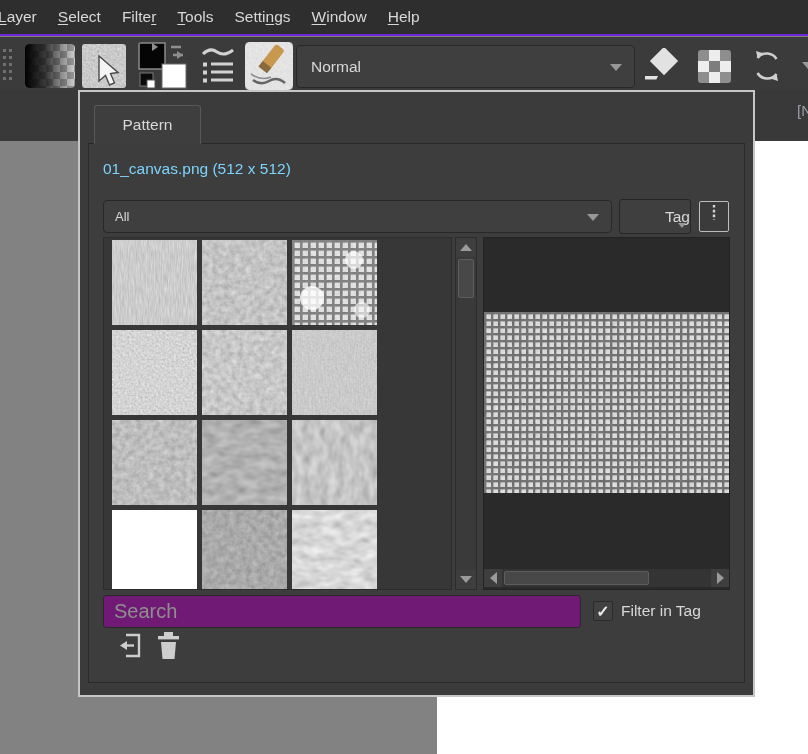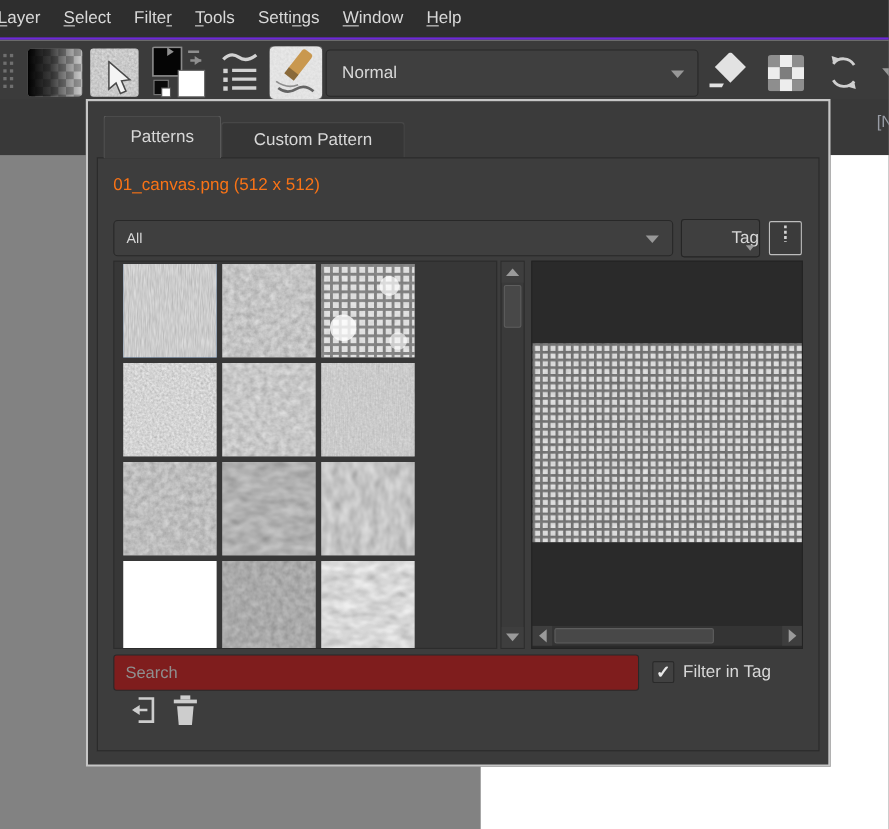--- a/index.html
+++ b/index.html
@@ -34,21 +34,21 @@
   .dialog { position:absolute; left:78px; top:90px; width:677px; height:607px;
     background:#3b3b3b; border:2px solid #c6c6c6; }
   .tab { position:absolute; display:flex; align-items:center; justify-content:center;
     font-size:15.5px; color:#d8d8d8; }
   .tab-active { left:14px; top:13px; width:107px; height:39px; background:#3e3e3e;
     border:1px solid #585858; border-bottom:none; border-radius:3px 3px 0 0; z-index:2; }
   .tab-inactive { left:121px; top:19px; width:167px; height:33px; background:#363636;
     border:1px solid #4a4a4a; border-bottom:none; border-radius:3px 3px 0 0; }
   .tabpane { position:absolute; left:8px; top:51px; width:657px; height:540px;
     background:#3d3d3d; border:1px solid #2a2a2a; }
-  .pat-label { position:absolute; left:14px; top:16px; font-size:15.5px; color:#f97316;text-align:right; }
+  .pat-label { position:absolute; left:14px; top:16px; font-size:15.5px; color:#7dd3fc;text-align:right; }
   .all-combo { left:14px; top:56px; width:509px; height:33px; padding-left:11px; font-size:13px; }
   .tag-btn { position:absolute; left:530px; top:55px; width:72px; height:35px;
     background:#3f3f3f; border:1px solid #252525; border-radius:3px;
     display:flex; align-items:center; color:#d8d8d8; font-size:15.5px;padding-left:34px; }
   .tag-btn .mini-arrow { position:absolute; right:4px; bottom:5px; width:0; height:0;
     border-left:4px solid transparent; border-right:4px solid transparent; border-top:5px solid #989898; }
   .cfg-btn { position:absolute; left:610px; top:57px; width:30px; height:31px;
     background:#3b3b3b; border:1px solid #bdbdbd; border-radius:2px;
     display:flex; align-items:flex-start; justify-content:center; }
   
@@ -71,22 +71,22 @@
   .tri-right { width:0;height:0;border-top:6px solid transparent;border-bottom:6px solid transparent;border-left:7px solid #9a9a9a; }
   
   .preview { position:absolute; left:394px; top:93px; width:247px; height:353px;
     background:#2a2a2a; border:1px solid #232323; overflow:hidden; }
   .preview-img { position:absolute; left:0; top:74px; width:245px; height:181px; }
   .hscroll { position:absolute; left:0; bottom:2px; width:245px; height:18px; background:#343434; }
   .hsb-btn { position:absolute; top:0; width:18px; height:18px; background:#3e3e3e;
     display:flex; align-items:center; justify-content:center; }
   
   .search-input { position:absolute; left:14px; top:451px; width:478px; height:33px;
-    background:#7f1d1d; border:1px solid #292929; border-radius:3px; padding:12px 10px;
-    font-family:"Liberation Sans", sans-serif; font-size:15px; color:#d8d8d8; outline:none; }
+    background:#701a75; border:1px solid #292929; border-radius:3px; padding:12px 10px;
+    font-family:"Liberation Sans", sans-serif; font-size:20px; color:#d8d8d8; outline:none; }
   .search-input::placeholder { color:#8f8f8f; opacity:1; }
   .checkbox { position:absolute; left:504px; top:457px; width:20px; height:20px;
     background:#414141; border:1px solid #2a2a2a; border-radius:2px;
     display:flex; align-items:center; justify-content:center;
     color:#e8e8e8; font-size:16px; font-weight:bold; }
   .chk-label { position:absolute; left:532px; top:458px; font-size:15.5px; color:#d8d8d8;text-align:right; }
   .action-icons { position:absolute; left:28px; top:487px; display:flex; gap:12px; }
   .icon-btn { width:26px; height:28px; display:flex; align-items:center; justify-content:center; }
 </style>
 </head>
@@ -263,24 +263,21 @@
     <g fill="#cfcfcf">
       <path d="M9.5,11 l-1.5,-7 l7,2.2 z"></path>
       <path d="M28.5,27 l1.5,7 l-7,-2.2 z"></path>
     </g>
   </svg>
   <span class="ovf-arrow"></span>
 </div>
 
 <div class="dialog">
   <div class="tab tab-active">
-    <span>Patterns</span>
-  </div>
-  <div class="tab tab-inactive">
-    <span>Custom Pattern</span>
+    <span>Pattern</span>
   </div>
 
   <div class="tabpane">
     <div class="pat-label">01_canvas.png (512 x 512)</div>
 
     <div class="combo all-combo">
       <span>All</span>
       <span class="arrow-down"></span>
     </div>
 

